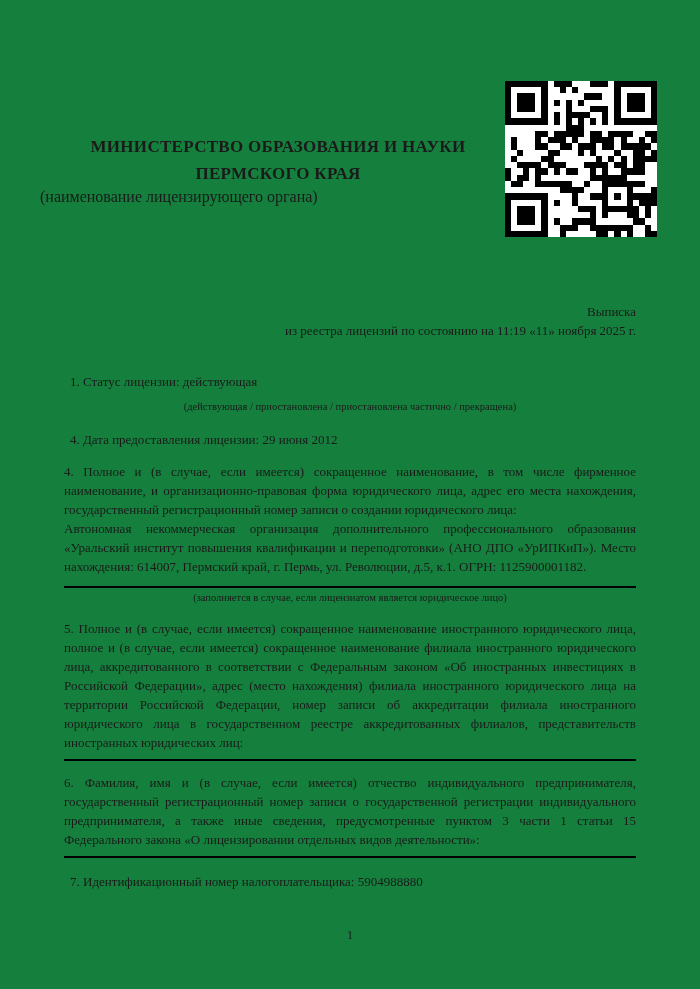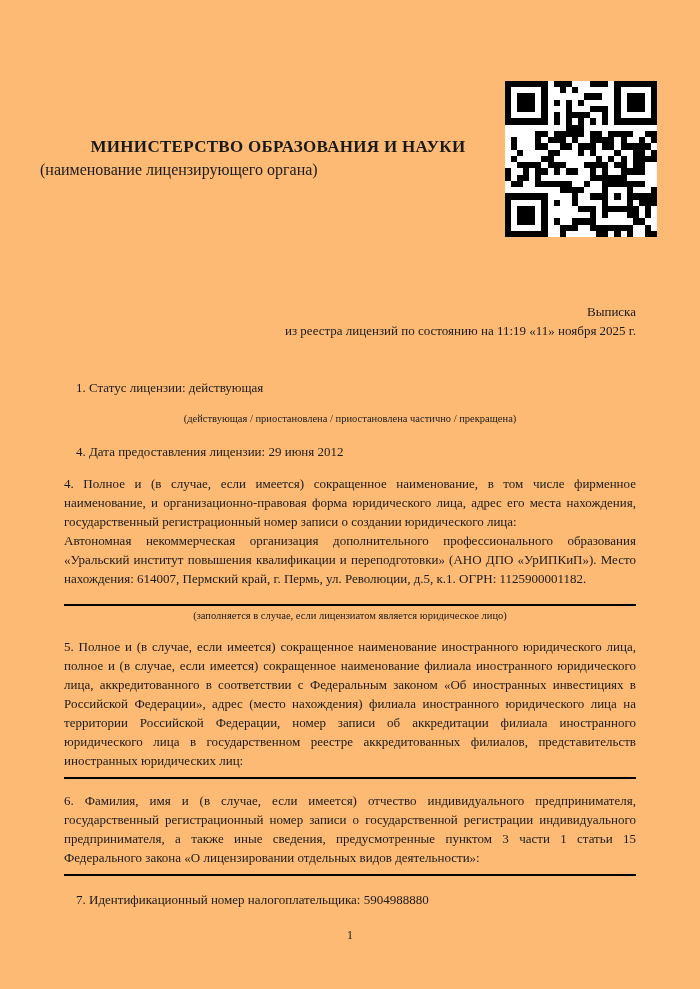--- a/index.html
+++ b/index.html
@@ -1,21 +1,21 @@
 <!DOCTYPE html>
 <html lang="ru"><head>
 <meta charset="utf-8">
 <style>
   html, body { margin: 0; padding: 0; background: #e8e8e8; }
   .page {
     position: relative;
     width: 700px;
     height: 989px;
     margin: 0 auto;
-    background: #fdba74;
+    background: #15803d;
     color: #1a1a1a;
     font-family: "Liberation Serif", "DejaVu Serif", serif;
     overflow: hidden;
   }
   .qr {
     position: absolute;
     top: 81px;
     left: 505px;
     width: 152px;
     height: 156px;
@@ -51,30 +51,30 @@
     line-height: 19px;
   }
   .body-flow {
     position: absolute;
     top: 366px;
     left: 64px;
     width: 572px;
     font-size: 13px;
     line-height: 19px;
   }
-  .line-item { margin: 12px; }
+  .line-item { margin: 6px; }
   .para {
     text-align: justify;
     margin: 0;
   }
   .mt { margin-top: 13px; }
   .mt-s { margin-top: 12px; }
   .filled-field {
     border-bottom: 2px solid #000;
-    padding-bottom: 16px;
+    padding-bottom: 10px;
   }
   .empty-field {
     height: 7px;
     border-bottom: 2px solid #000;
   }
   .field-note {
     font-size: 10.5px;
     line-height: 19px;
     text-align: center;
     font-family: Liberation Serif, serif;
@@ -403,20 +403,21 @@
         <rect x="15" y="24" width="1" height="1" fill="#000"></rect>
         <rect x="16" y="24" width="1" height="1" fill="#000"></rect>
         <rect x="18" y="24" width="1" height="1" fill="#000"></rect>
         <rect x="20" y="24" width="1" height="1" fill="#000"></rect>
         <rect x="23" y="24" width="1" height="1" fill="#000"></rect>
         <rect x="24" y="24" width="1" height="1" fill="#000"></rect>
       </svg></div>
 
   <div class="ministry">
     <div class="big">МИНИСТЕРСТВО ОБРАЗОВАНИЯ И НАУКИ</div>
+    <div class="big">ПЕРМСКОГО КРАЯ</div>
     <div class="small-note">(наименование лицензирующего органа)</div>
   </div>
 
   <div class="doc-title">
     <div>Выписка</div>
     <div>из реестра лицензий по состоянию на 11:19 «11» ноября 2025 г.</div>
   </div>
 
   <div class="body-flow">
 

